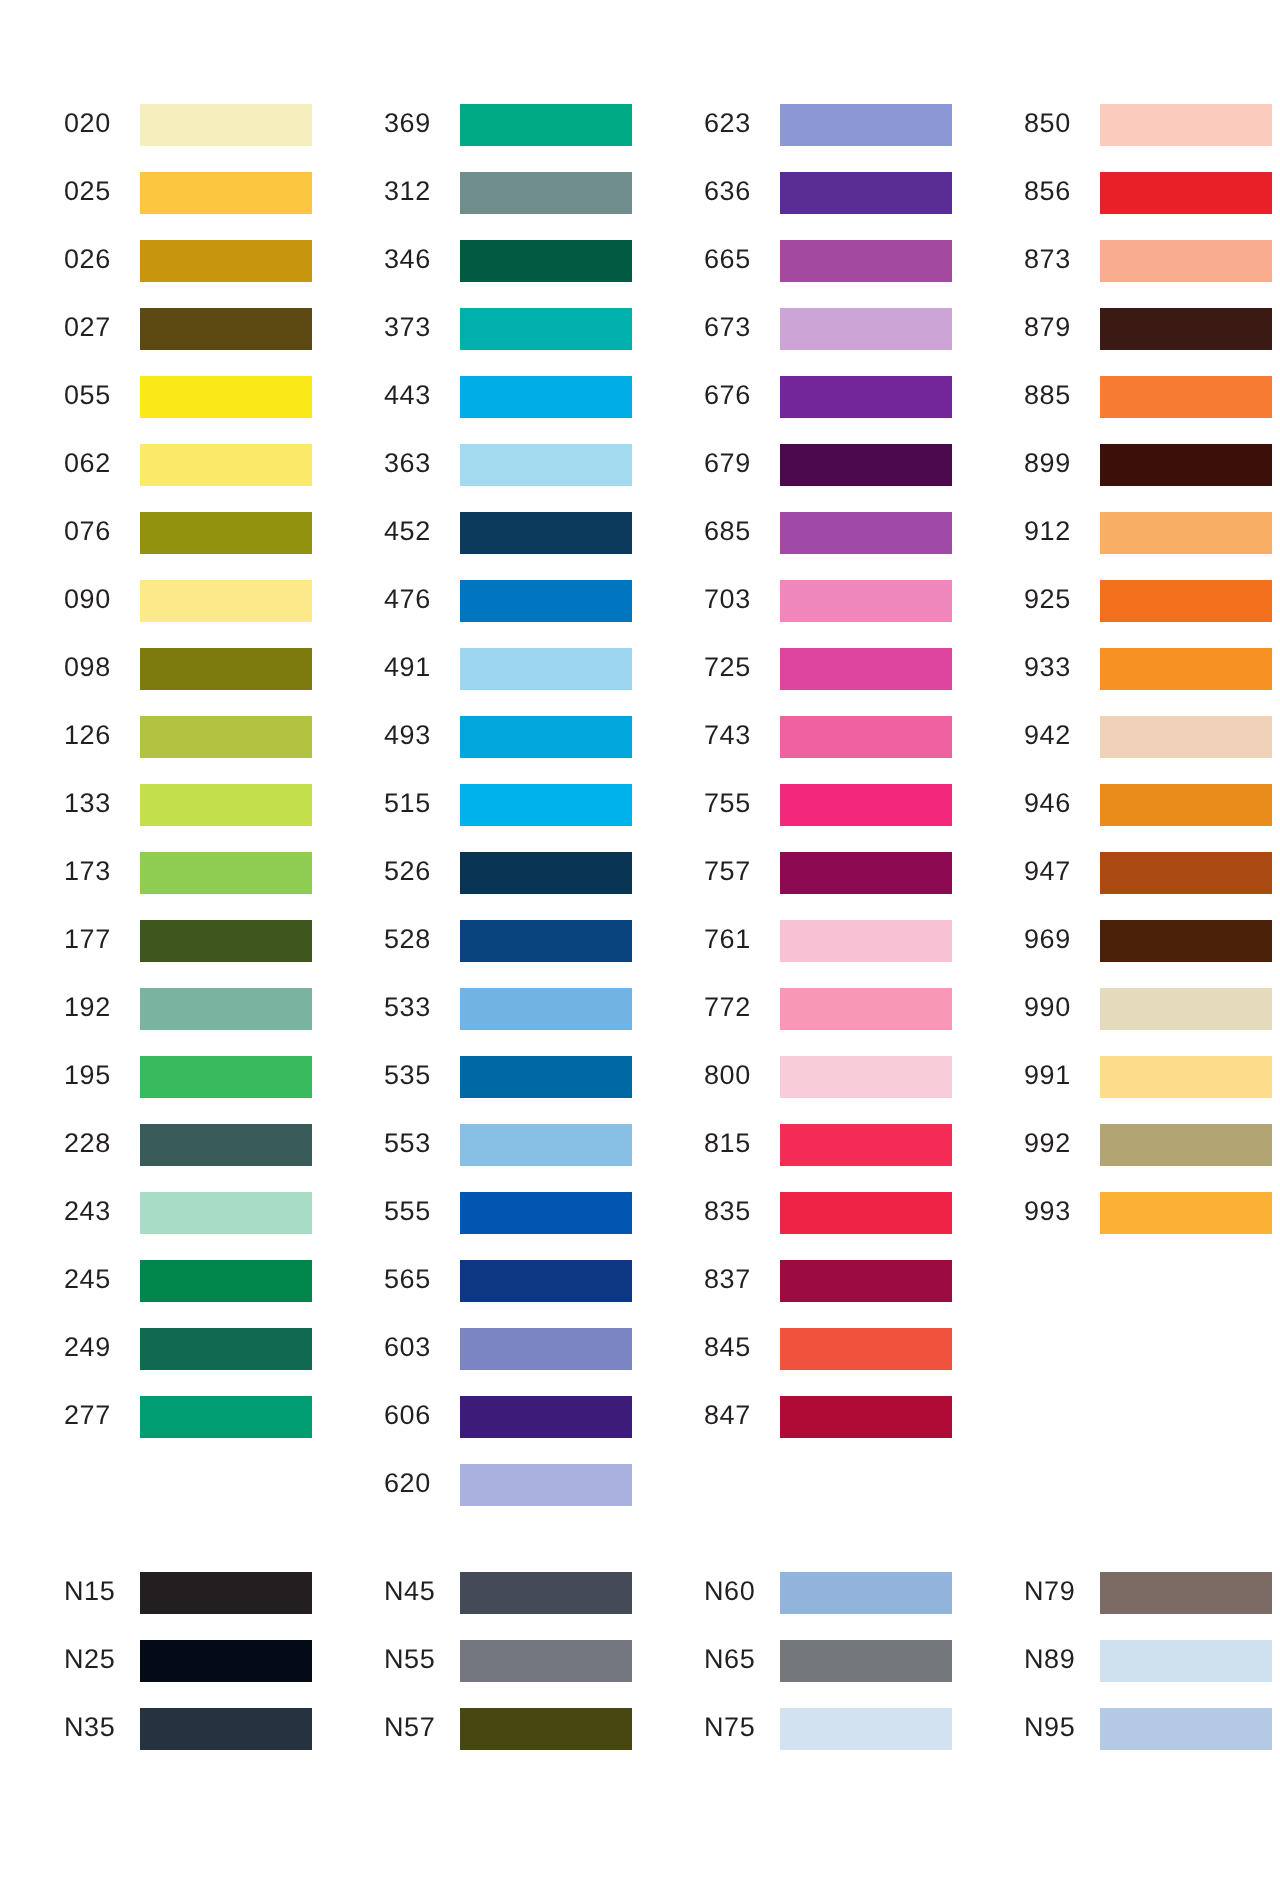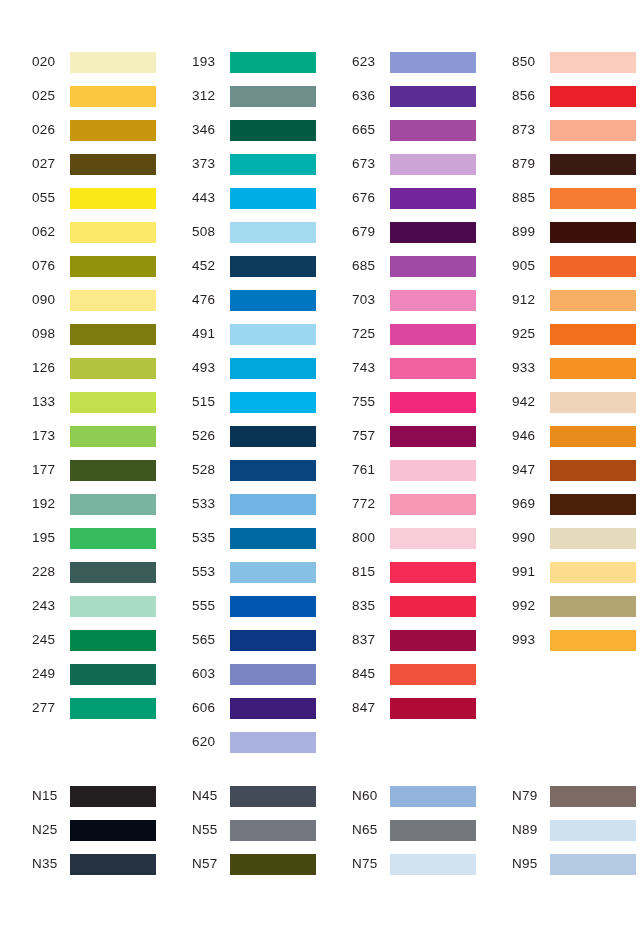--- a/index.html
+++ b/index.html
@@ -140,41 +140,41 @@
           <span class="swatch-label">249</span>
           <span class="swatch-chip" style="background: rgb(15, 106, 81);"></span>
         </div>
         <div class="swatch-row">
           <span class="swatch-label">277</span>
           <span class="swatch-chip" style="background: rgb(0, 156, 114);"></span>
         </div>
       </div>
       <div class="swatch-column col-pad">
         <div class="swatch-row">
-          <span class="swatch-label">193</span>
+          <span class="swatch-label">369</span>
           <span class="swatch-chip" style="background: rgb(0, 170, 132);"></span>
         </div>
         <div class="swatch-row">
           <span class="swatch-label">312</span>
           <span class="swatch-chip" style="background: rgb(111, 142, 139);"></span>
         </div>
         <div class="swatch-row">
           <span class="swatch-label">346</span>
           <span class="swatch-chip" style="background: rgb(0, 91, 66);"></span>
         </div>
         <div class="swatch-row">
           <span class="swatch-label">373</span>
           <span class="swatch-chip" style="background: rgb(0, 176, 172);"></span>
         </div>
         <div class="swatch-row">
           <span class="swatch-label">443</span>
           <span class="swatch-chip" style="background: rgb(0, 174, 230);"></span>
         </div>
         <div class="swatch-row">
-          <span class="swatch-label">508</span>
+          <span class="swatch-label">363</span>
           <span class="swatch-chip" style="background: rgb(164, 218, 240);"></span>
         </div>
         <div class="swatch-row">
           <span class="swatch-label">452</span>
           <span class="swatch-chip" style="background: rgb(12, 58, 92);"></span>
         </div>
         <div class="swatch-row">
           <span class="swatch-label">476</span>
           <span class="swatch-chip" style="background: rgb(0, 118, 192);"></span>
         </div>
@@ -330,24 +330,20 @@
           <span class="swatch-label">879</span>
           <span class="swatch-chip" style="background: rgb(59, 26, 19);"></span>
         </div>
         <div class="swatch-row">
           <span class="swatch-label">885</span>
           <span class="swatch-chip" style="background: rgb(245, 124, 50);"></span>
         </div>
         <div class="swatch-row">
           <span class="swatch-label">899</span>
           <span class="swatch-chip" style="background: rgb(59, 16, 8);"></span>
-        </div>
-        <div class="swatch-row">
-          <span class="swatch-label">905</span>
-          <span class="swatch-chip" style="background: rgb(242, 101, 42);"></span>
         </div>
         <div class="swatch-row">
           <span class="swatch-label">912</span>
           <span class="swatch-chip" style="background: rgb(249, 174, 101);"></span>
         </div>
         <div class="swatch-row">
           <span class="swatch-label">925</span>
           <span class="swatch-chip" style="background: rgb(242, 111, 28);"></span>
         </div>
         <div class="swatch-row">

